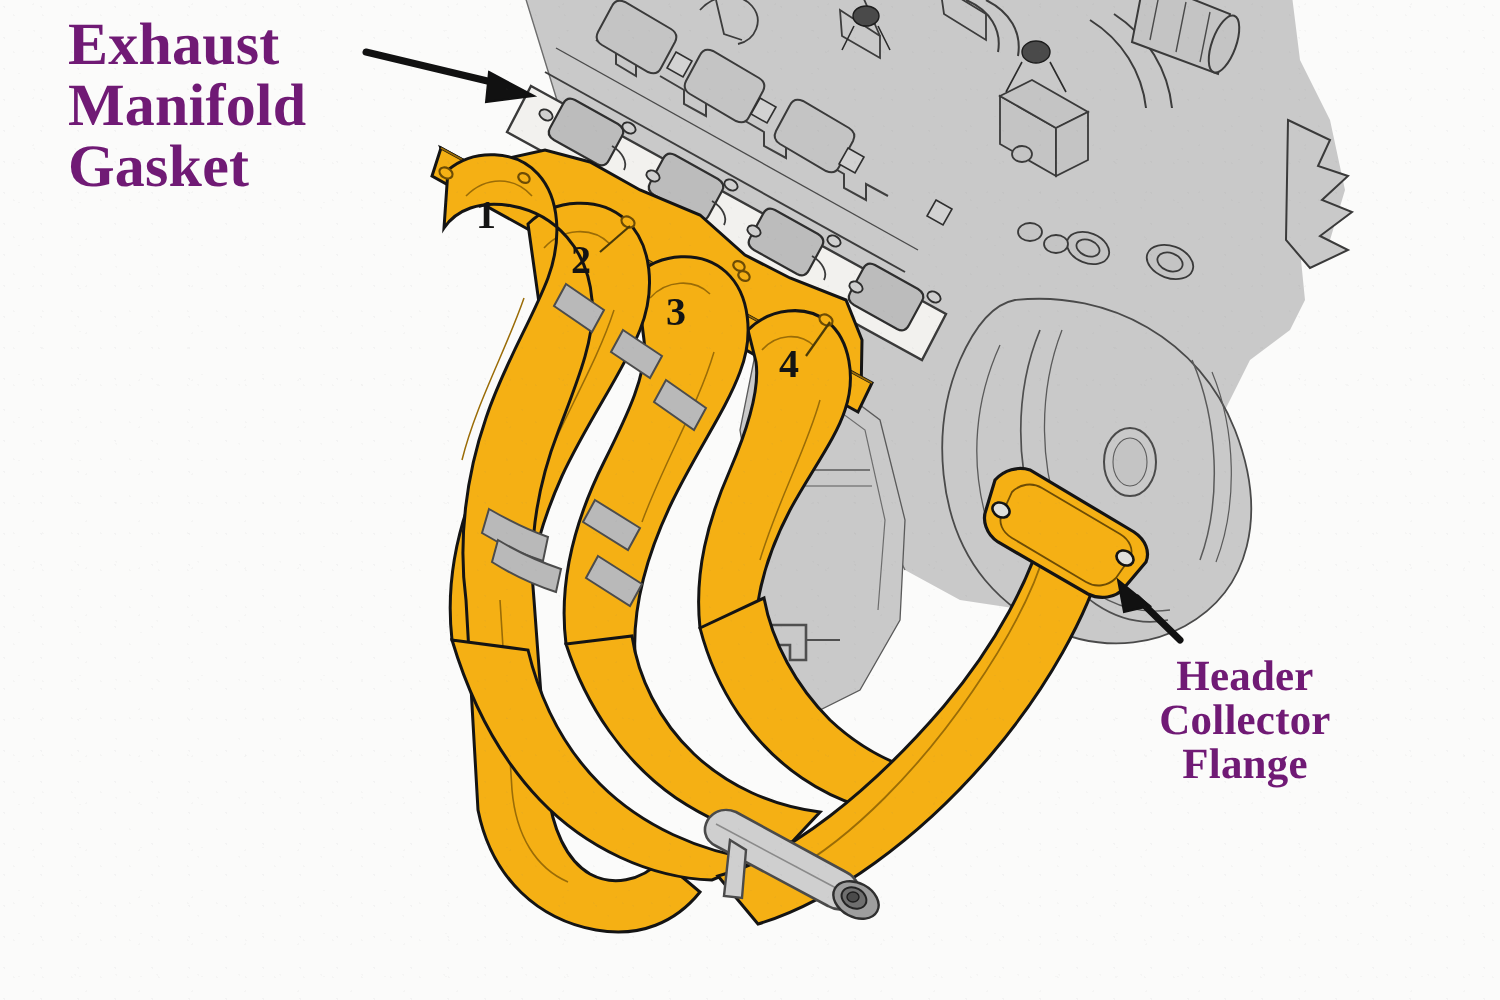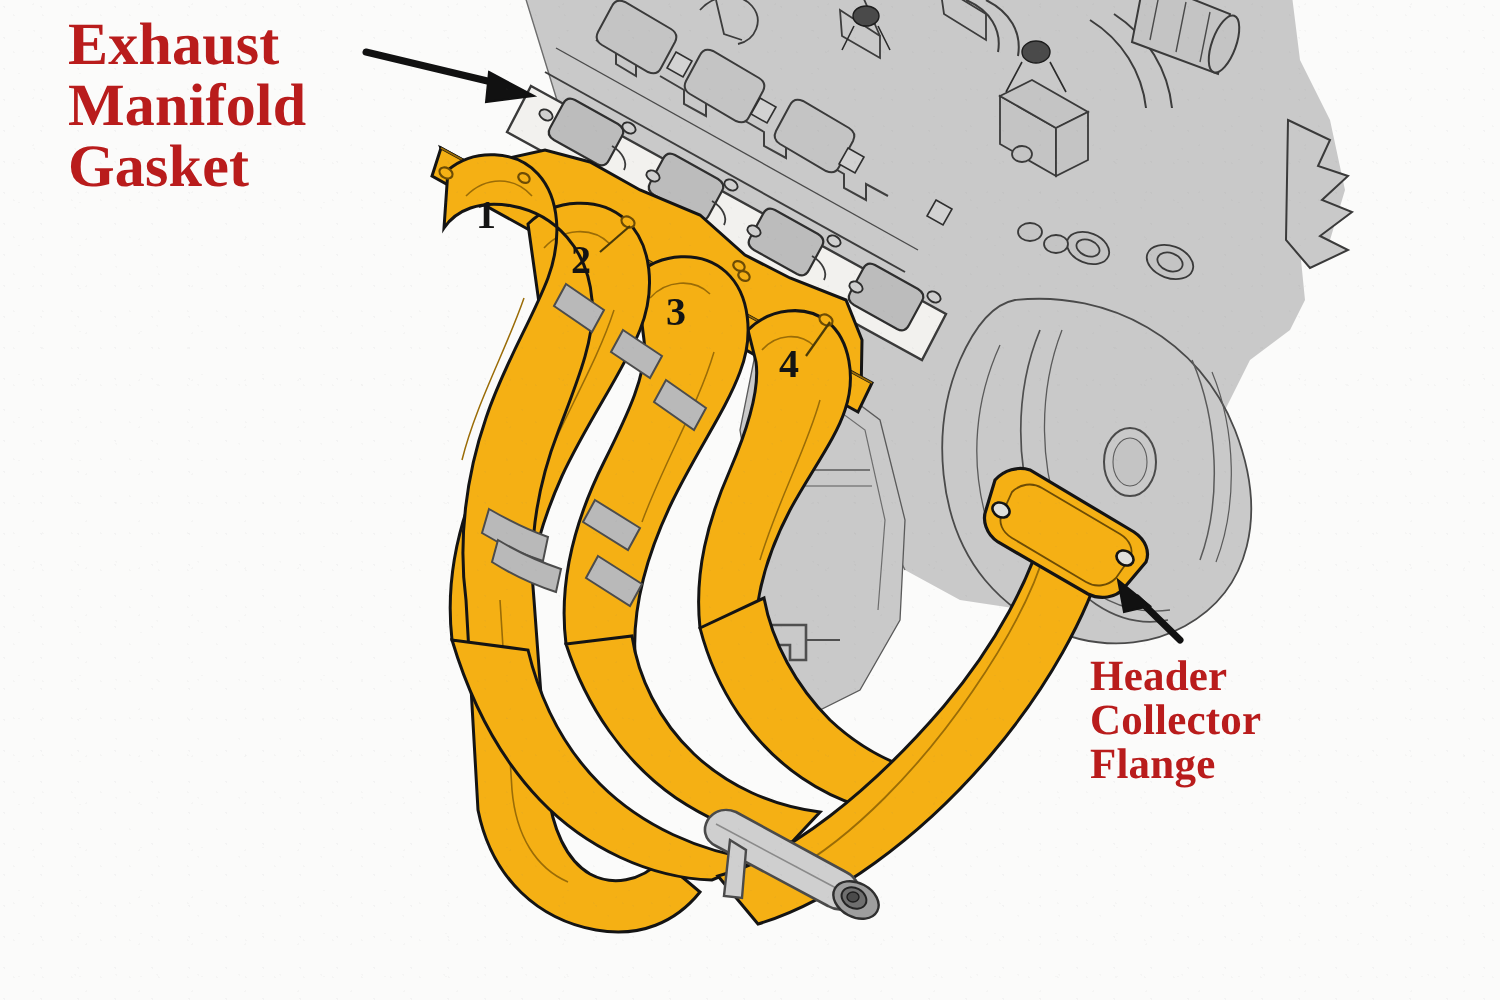--- a/index.html
+++ b/index.html
@@ -33,38 +33,39 @@
     background-image:
       radial-gradient(circle at 12% 22%, rgba(120,120,120,.25) 0 1px, transparent 1px),
       radial-gradient(circle at 63% 9%, rgba(120,120,120,.2) 0 1px, transparent 1px),
       radial-gradient(circle at 31% 71%, rgba(120,120,120,.22) 0 1px, transparent 1px),
       radial-gradient(circle at 84% 52%, rgba(120,120,120,.18) 0 1px, transparent 1px),
       radial-gradient(circle at 47% 41%, rgba(120,120,120,.2) 0 1px, transparent 1px);
     background-size: 37px 31px, 53px 47px, 61px 43px, 41px 59px, 29px 37px;
   }
   .callout {
     position: absolute;
-    color: #b91c1c;
+    color: #701a75;
     font-weight: 700;
     letter-spacing: .2px;
     line-height: 1.02;
     white-space: pre-line;
     text-rendering: geometricPrecision;
   }
   #label-exhaust-manifold-gasket {
     left: 68px;
     top: 14px;
     font-size: 60px;
     text-align: left;
   }
   #label-header-collector-flange {
     left: 1090px;
     top: 655px;
     width: 310px;
     font-size: 43px;
+    text-align: center;
   }
 </style>
 </head>
 <body>
 
 <div id="page">
 
   <svg id="scene" viewBox="0 0 1500 1000">
     <defs>
       <clipPath id="clip-page">

